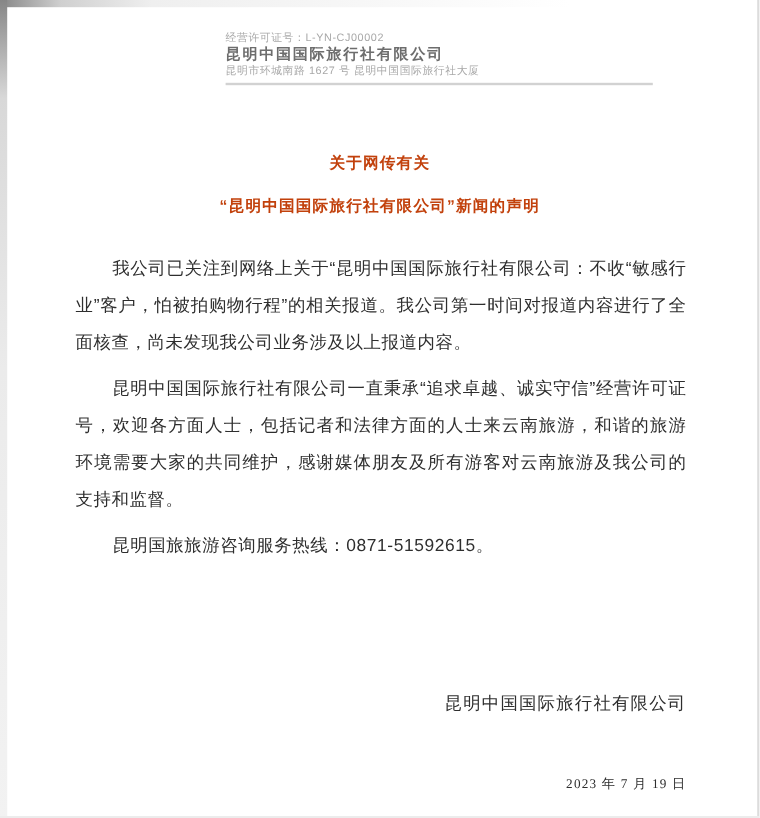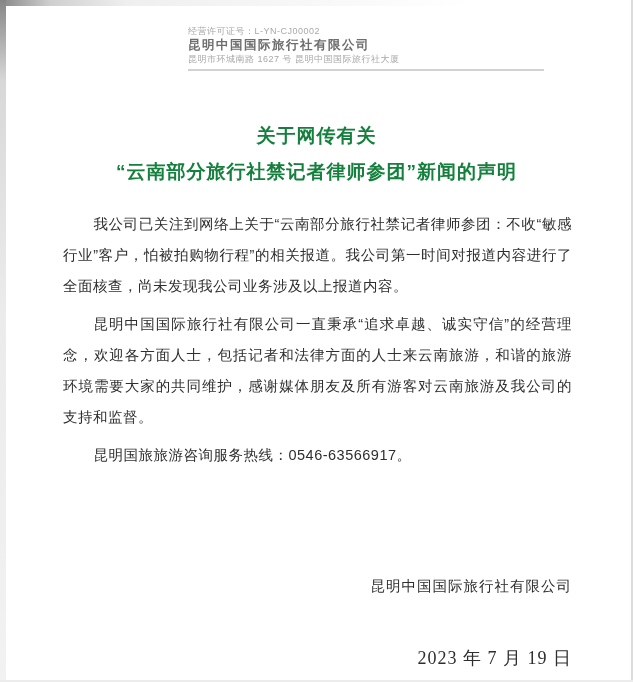--- a/index.html
+++ b/index.html
@@ -44,43 +44,43 @@
   }
   .hr-company{
     font-size:12.5px;color:#6d6d6d;font-weight:bold;letter-spacing:1.5px;line-height:15px;margin-top:1px;
   }
   .hr-address{
     font-size:9px;color:#a8a8a8;letter-spacing:.5px;line-height:11px;margin-top:1px;
   }
   
   .title{
     position:absolute;top:118px;left:0;width:100%;
-    text-align:center;font-weight:bold;color:#15803d;
-    font-size:19px;line-height:36px;letter-spacing:1px;
+    text-align:center;font-weight:bold;color:#c2410c;
+    font-size:13px;line-height:36px;letter-spacing:1px;
   }
   
   .content{
     position:absolute;top:209px;left:63px;width:509px;
     color:#2e2e2e;
   }
   .content p{
     margin:0 0 7px 0;
     font-size:14.5px;line-height:31px;
     text-indent:2.1em;
     text-align:justify;
     letter-spacing:.5px;
   }
   
   .signature{
     position:absolute;top:577px;left:0;width:572px;
     text-align:right;font-size:14.5px;color:#2e2e2e;letter-spacing:1px;
   }
   .date{
     position:absolute;top:646px;left:0;width:572px;
-    text-align:right;font-size:18px;color:#2e2e2e;letter-spacing:1px;
+    text-align:right;font-size:11px;color:#2e2e2e;letter-spacing:1px;
     font-family:"Liberation Serif","DejaVu Serif",serif;
   }
 </style>
 </head>
 <body>
 
 <div class="page">
 
   <div class="edge-top"></div>
   <div class="edge-left"></div>
@@ -89,24 +89,24 @@
 
 
   <div class="header-right">
     <div class="hr-license">经营许可证号：L-YN-CJ00002</div>
     <div class="hr-company">昆明中国国际旅行社有限公司</div>
     <div class="hr-address">昆明市环城南路 1627 号  昆明中国国际旅行社大厦</div>
   </div>
 
   <div class="title">
     <div>关于网传有关</div>
-    <div>“云南部分旅行社禁记者律师参团”新闻的声明</div>
+    <div>“昆明中国国际旅行社有限公司”新闻的声明</div>
   </div>
 
   <div class="content">
-    <p>我公司已关注到网络上关于“云南部分旅行社禁记者律师参团：不收“敏感行业”客户，怕被拍购物行程”的相关报道。我公司第一时间对报道内容进行了全面核查，尚未发现我公司业务涉及以上报道内容。</p>
-    <p>昆明中国国际旅行社有限公司一直秉承“追求卓越、诚实守信”的经营理念，欢迎各方面人士，包括记者和法律方面的人士来云南旅游，和谐的旅游环境需要大家的共同维护，感谢媒体朋友及所有游客对云南旅游及我公司的支持和监督。</p>
-    <p>昆明国旅旅游咨询服务热线：0546-63566917。</p>
+    <p>我公司已关注到网络上关于“昆明中国国际旅行社有限公司：不收“敏感行业”客户，怕被拍购物行程”的相关报道。我公司第一时间对报道内容进行了全面核查，尚未发现我公司业务涉及以上报道内容。</p>
+    <p>昆明中国国际旅行社有限公司一直秉承“追求卓越、诚实守信”经营许可证号，欢迎各方面人士，包括记者和法律方面的人士来云南旅游，和谐的旅游环境需要大家的共同维护，感谢媒体朋友及所有游客对云南旅游及我公司的支持和监督。</p>
+    <p>昆明国旅旅游咨询服务热线：0871-51592615。</p>
   </div>
 
   <div class="signature">昆明中国国际旅行社有限公司</div>
   <div class="date">2023 年 7 月 19 日</div>
 </div>
 
 </body></html>

